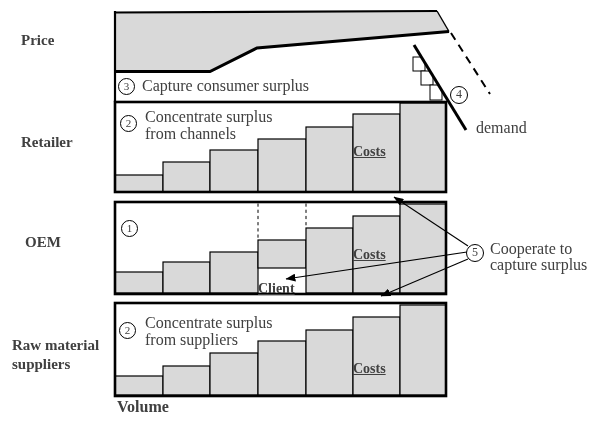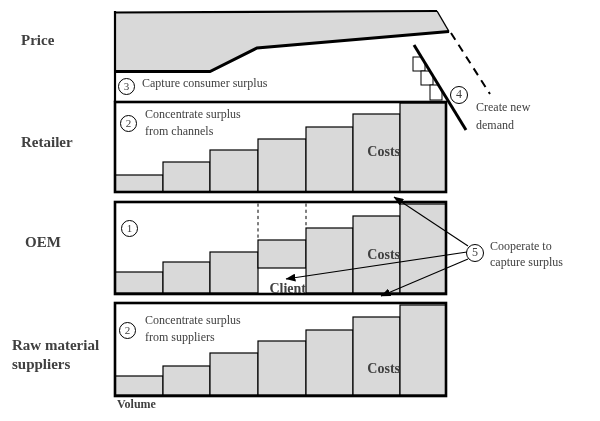--- a/index.html
+++ b/index.html
@@ -16,23 +16,23 @@
   .box{fill:none;stroke:var(--line,#000);stroke-width:2.6;}
   .thick{fill:none;stroke:var(--line,#000);stroke-width:3;stroke-linejoin:miter;}
   .edge{fill:none;stroke:var(--line,#000);stroke-width:2.2;}
   .thin{fill:none;stroke:var(--line,#000);stroke-width:1.4;}
   .step{fill:#ffffff;stroke:var(--line,#000);stroke-width:1;}
   .dashv{fill:none;stroke:var(--line,#000);stroke-width:1;stroke-dasharray:3.2 3;}
   .dashdiag{fill:none;stroke:var(--line,#000);stroke-width:2;stroke-dasharray:8 6;}
   .arrow{fill:none;stroke:var(--line,#000);stroke-width:1.1;}
   .arrowhead{fill:var(--line,#000);}
   
-  .lbl{position:absolute;white-space:nowrap;font-size:12px;line-height:1.15;}
+  .lbl{position:absolute;white-space:nowrap;font-size:16px;line-height:1.15;}
   .rowlbl{font-size:15px;font-weight:700;}
-  .barlbl{position:absolute;font-size:14px;font-weight:700;text-align:right;line-height:1.15;}
+  .barlbl{position:absolute;font-size:14px;font-weight:700;text-align:left;line-height:1.15;text-decoration:underline;}
   .num{
     position:absolute;box-sizing:border-box;width:17px;height:17px;
     border:1.3px solid var(--line,#000);border-radius:50%;background:#fff;
     font-size:11px;line-height:14px;text-align:center;
   }
   .num.big{width:18px;height:18px;line-height:15px;font-size:12px;}
 </style>
 </head>
 <body>
 
@@ -122,21 +122,20 @@
   <div class="lbl" style="left:145px;top:108px;">Concentrate surplus</div>
   <div class="lbl" style="left:145px;top:125px;">from channels</div>
 
   <div class="num" style="left:121px;top:220px;">1</div>
 
   <div class="num" style="left:119px;top:322px;">2</div>
   <div class="lbl" style="left:145px;top:314px;">Concentrate surplus</div>
   <div class="lbl" style="left:145px;top:331px;">from suppliers</div>
 
   <div class="num big" style="left:450px;top:86px;">4</div>
-  <div class="lbl" style="left:476px;top:101px;">Create new</div>
   <div class="lbl" style="left:476px;top:119px;">demand</div>
 
   <div class="num big" style="left:466px;top:244px;">5</div>
   <div class="lbl" style="left:490px;top:240px;">Cooperate to</div>
   <div class="lbl" style="left:490px;top:256px;">capture surplus</div>
 
   <div class="barlbl" style="left:353px;width:47px;top:144px;">Costs</div>
   <div class="barlbl" style="left:258px;width:48px;top:241px;margin-top:40px;">Client</div>
   <div class="barlbl" style="left:353px;width:47px;top:247px;">Costs</div>
   <div class="barlbl" style="left:353px;width:47px;top:361px;">Costs</div>

